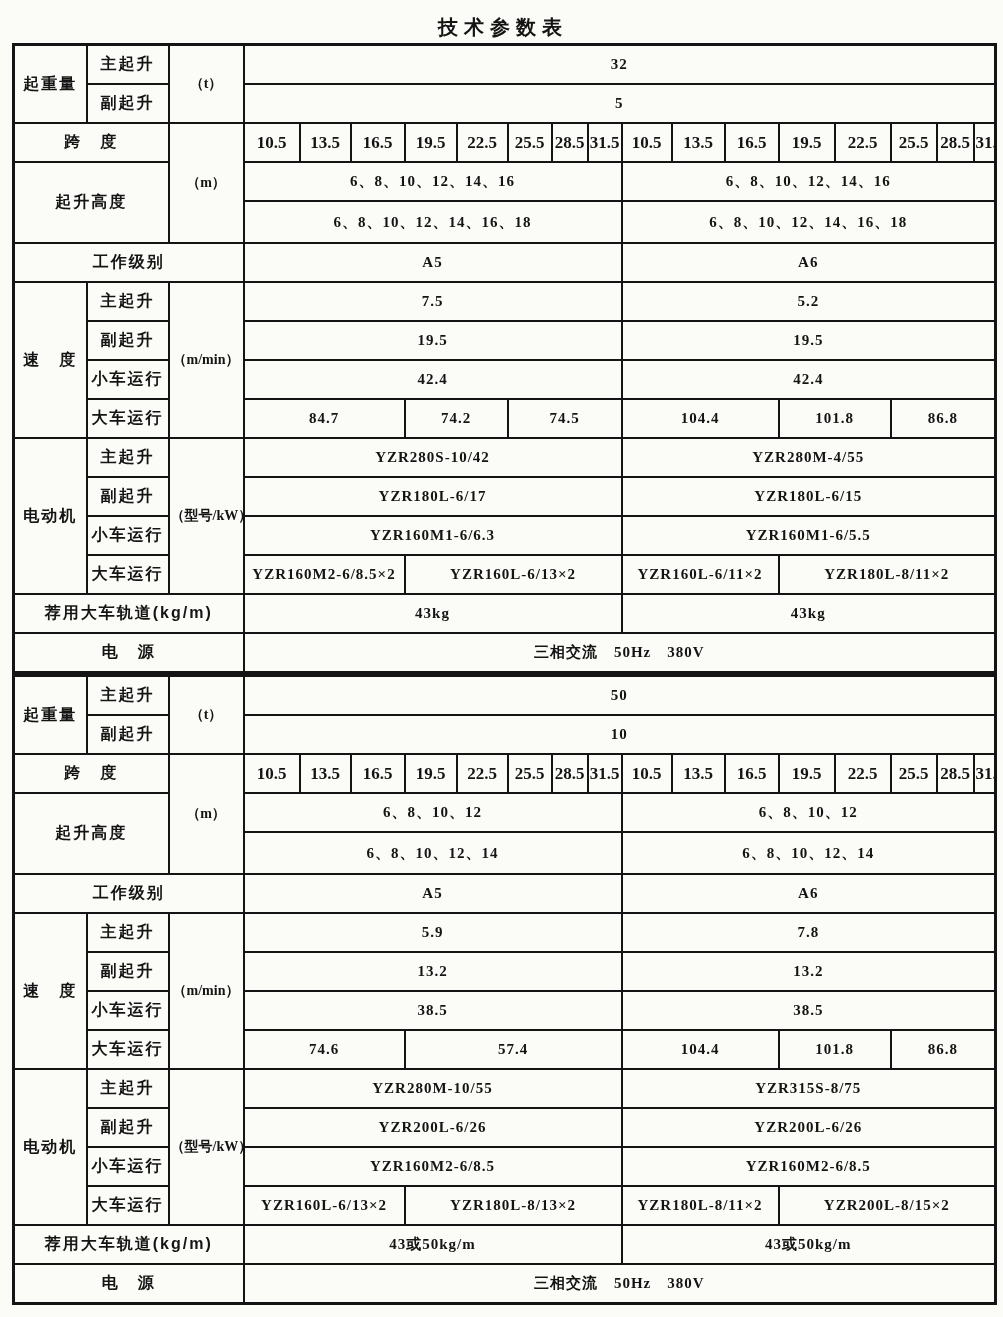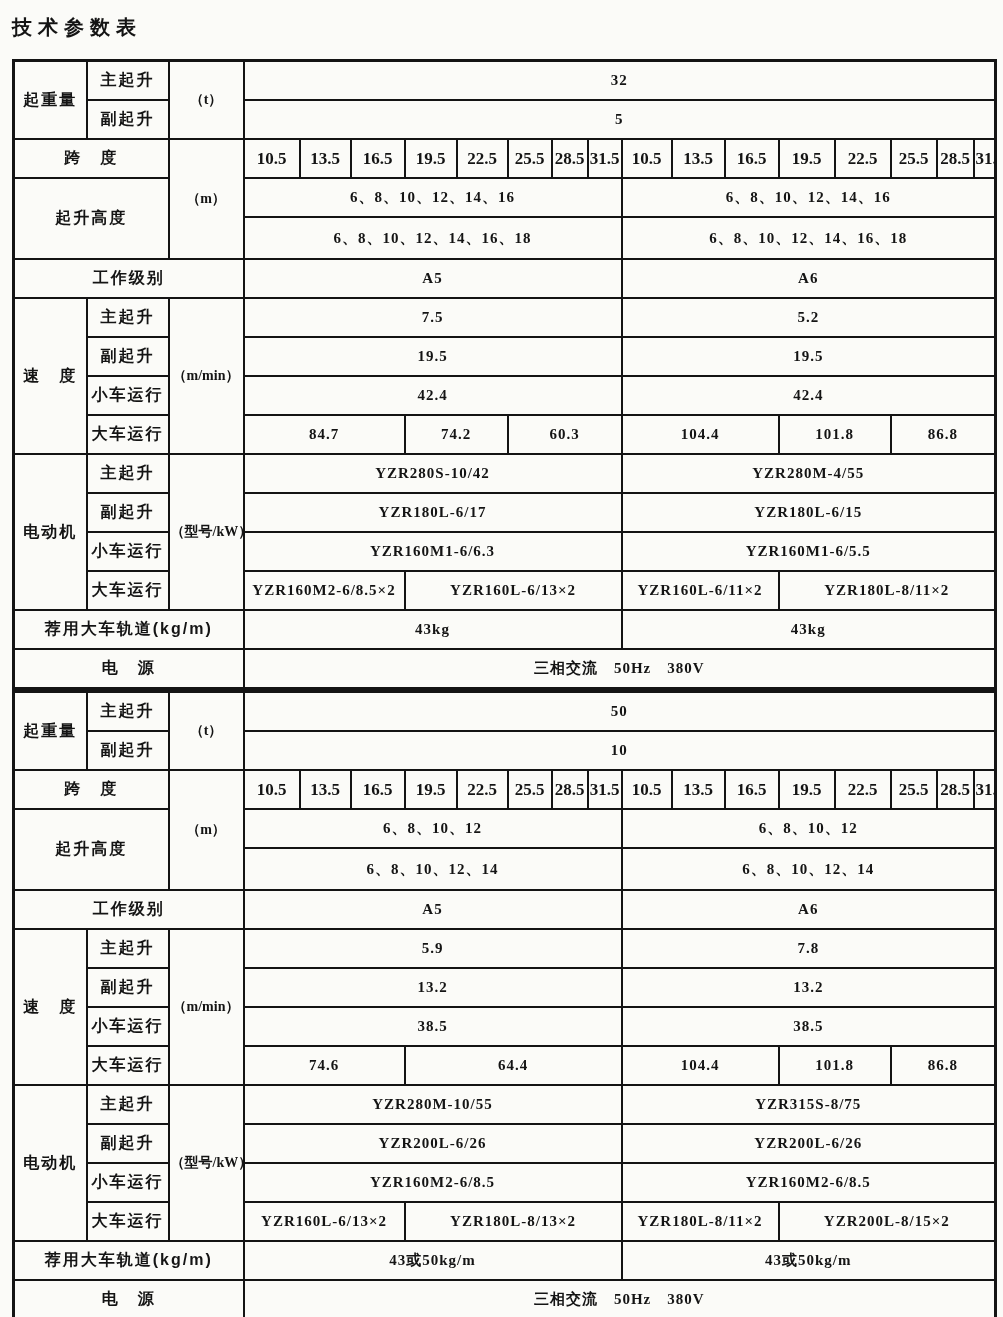--- a/index.html
+++ b/index.html
@@ -5,25 +5,25 @@
   html,body{margin:0;padding:0;}
   body{
     width:1003px;height:1317px;
     background:#fbfbf8;
     color:#141414;
     font-family:"Liberation Sans",sans-serif;
     -webkit-font-smoothing:antialiased;
   }
   .sheet{width:982px;margin:0 auto 0 12px;}
   .title{
-    text-align:left;
+    text-align:center;
     font-size:20px;
     font-weight:700;
     letter-spacing:6px;
-    margin:14px 0 18px 0;
+    margin:14px 0 2px 0;
     font-family:Liberation Mono, monospace;
   }
   table.spec{
     border-collapse:collapse;
     table-layout:fixed;
     width:982px;
     border:3px solid #141414;
     background:transparent;
   }
   table.spec td{
@@ -144,21 +144,21 @@
     </tr>
     <tr>
       <td class="lbl">小车运行</td>
       <td class="val" colspan="8">42.4</td>
       <td class="val" colspan="8">42.4</td>
     </tr>
     <tr>
       <td class="lbl">大车运行</td>
       <td class="val" colspan="3">84.7</td>
       <td class="val" colspan="2">74.2</td>
-      <td class="val" colspan="3">60.3</td>
+      <td class="val" colspan="3">74.5</td>
       <td class="val" colspan="3">104.4</td>
       <td class="val" colspan="2">101.8</td>
       <td class="val" colspan="3">86.8</td>
     </tr>
     <tr>
       <td class="lbl" rowspan="4">电动机</td>
       <td class="lbl">主起升</td>
       <td class="unit" rowspan="4">（型号/kW）</td>
       <td class="val" colspan="8">YZR280S-10/42</td>
       <td class="val" colspan="8">YZR280M-4/55</td>
@@ -272,21 +272,21 @@
       <td class="val" colspan="8">13.2</td>
     </tr>
     <tr>
       <td class="lbl">小车运行</td>
       <td class="val" colspan="8">38.5</td>
       <td class="val" colspan="8">38.5</td>
     </tr>
     <tr>
       <td class="lbl">大车运行</td>
       <td class="val" colspan="3">74.6</td>
-      <td class="val" colspan="5">64.4</td>
+      <td class="val" colspan="5">57.4</td>
       <td class="val" colspan="3">104.4</td>
       <td class="val" colspan="2">101.8</td>
       <td class="val" colspan="3">86.8</td>
     </tr>
     <tr>
       <td class="lbl" rowspan="4">电动机</td>
       <td class="lbl">主起升</td>
       <td class="unit" rowspan="4">（型号/kW）</td>
       <td class="val" colspan="8">YZR280M-10/55</td>
       <td class="val" colspan="8">YZR315S-8/75</td>

